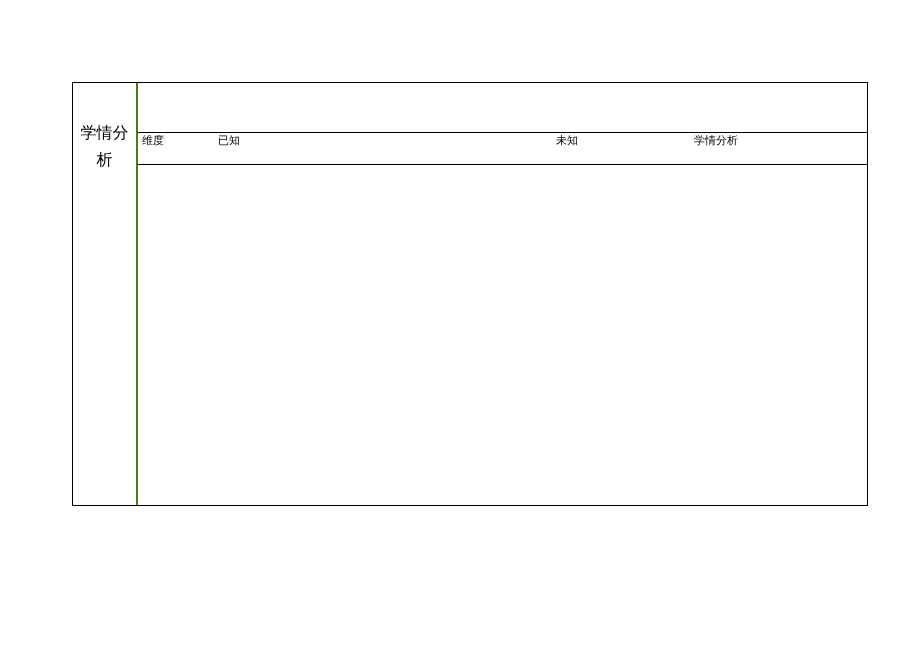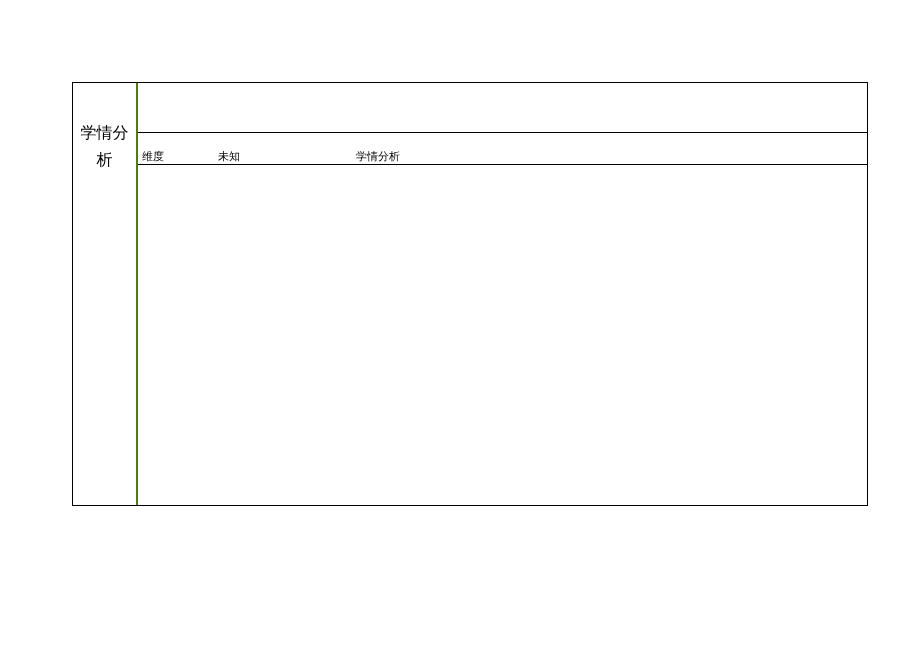--- a/index.html
+++ b/index.html
@@ -47,36 +47,35 @@
       flex-direction: column;
     }
     .top-spacer-row {
       height: 50px;
       border-bottom: 1px solid #000;
     }
     .header-columns-row {
       height: 32px;
       border-bottom: 1px solid #000;
       display: flex;
-      align-items: flex-end;
+      align-items: flex-start;
       font-size: 11px;
       color: #000;
     }
     .col-dimension {
       width: 76px;
       padding-left: 4px;
     }
     .col-known {
       width: 338px;
       padding-left: 4px;
     }
     .col-unknown {
       width: 138px;
       padding-left: 4px;
-      margin-top: 28px;
     }
     .col-measures {
       flex: 1;
       padding-left: 4px;
     }
     .body-area {
       height: 340px;
     }
   </style>
 </head>
@@ -84,19 +83,20 @@
 
 <div class="table-container">
   <div class="main-row">
     <div class="left-header-cell">
       <div class="left-header-text">学情分析</div>
     </div>
     <div class="right-content">
       <div class="top-spacer-row"></div>
       <div class="header-columns-row">
         <div class="col-dimension">维度</div>
+        <div class="col-known">已知</div>
         <div class="col-unknown">未知</div>
         <div class="col-measures">学情分析</div>
       </div>
       <div class="body-area"></div>
     </div>
   </div>
 </div>
 
 </body></html>

